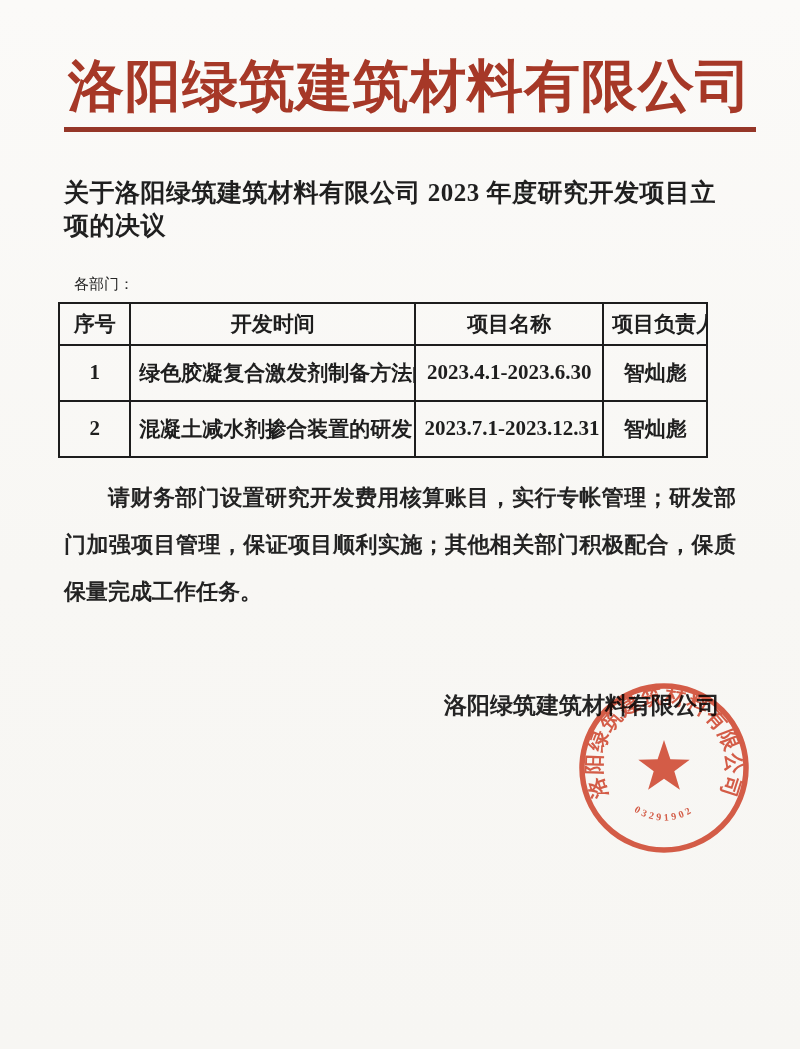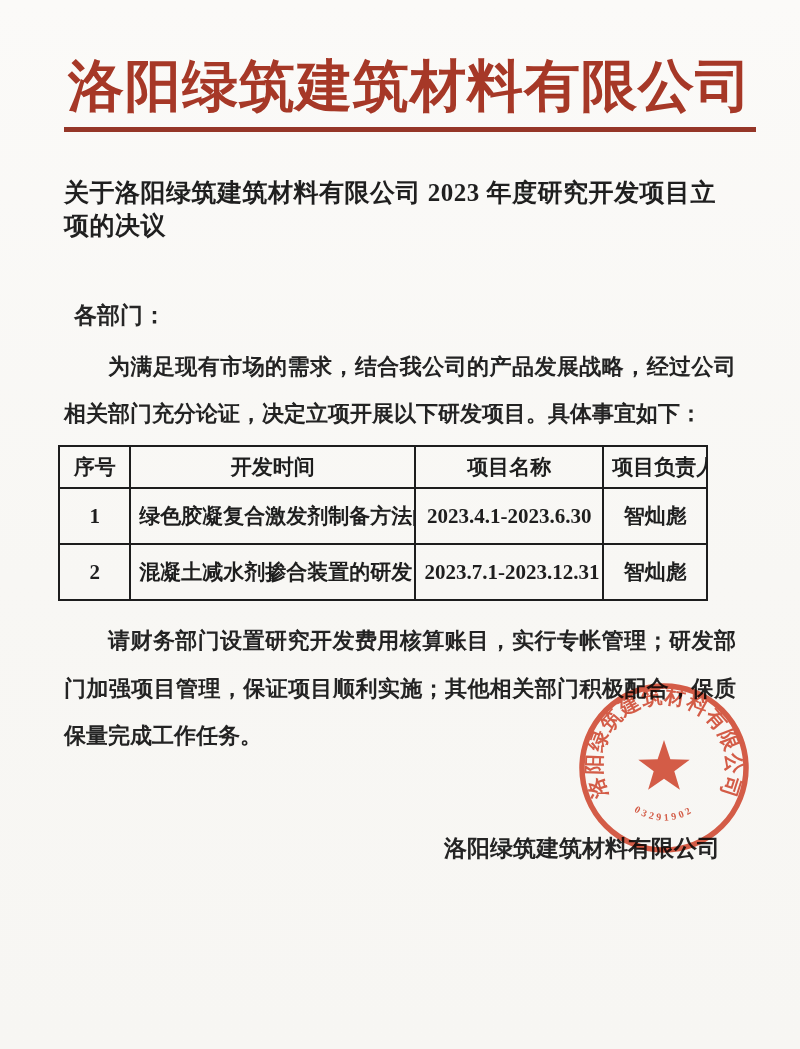--- a/index.html
+++ b/index.html
@@ -36,23 +36,23 @@
     line-height: 1.3;
   }
   .doc-title {
     margin-top: 44px;
     font-size: 25px;
     font-weight: 700;
     color: #1f1f1f;
     letter-spacing: 0.5px;
   }
   .salutation {
-    margin-top: 58px;
-    font-size: 23px;
-    font-weight: 700;
+    margin-top: 33px;
+    font-size: 15px;
+    font-weight: 400;
     padding-left: 10px;
   }
   .para {
     margin: 0;
     font-size: 22px;
     font-weight: 600;
     line-height: 2.15;
     text-align: justify;
     text-indent: 2em;
     color: #232323;
@@ -122,21 +122,20 @@
   <div class="letterhead">
     <div class="letterhead-inner">
       <div class="company-name">洛阳绿筑建筑材料有限公司</div>
     </div>
   </div>
 
   <div class="doc-title">关于洛阳绿筑建筑材料有限公司 2023 年度研究开发项目立项的决议</div>
 
   <div class="salutation">各部门：</div>
 
-  <p class="para intro">为满足现有市场的需求，结合我公司的产品发展战略，经过公司相关部门充分论证，决定立项开展以下研发项目。具体事宜如下：</p>
 
   <table class="projects">
     <colgroup>
       <col class="c-seq">
         <col class="c-name">
         <col class="c-time">
         <col class="c-owner">
     </colgroup>
     <thead>
       <tr>

